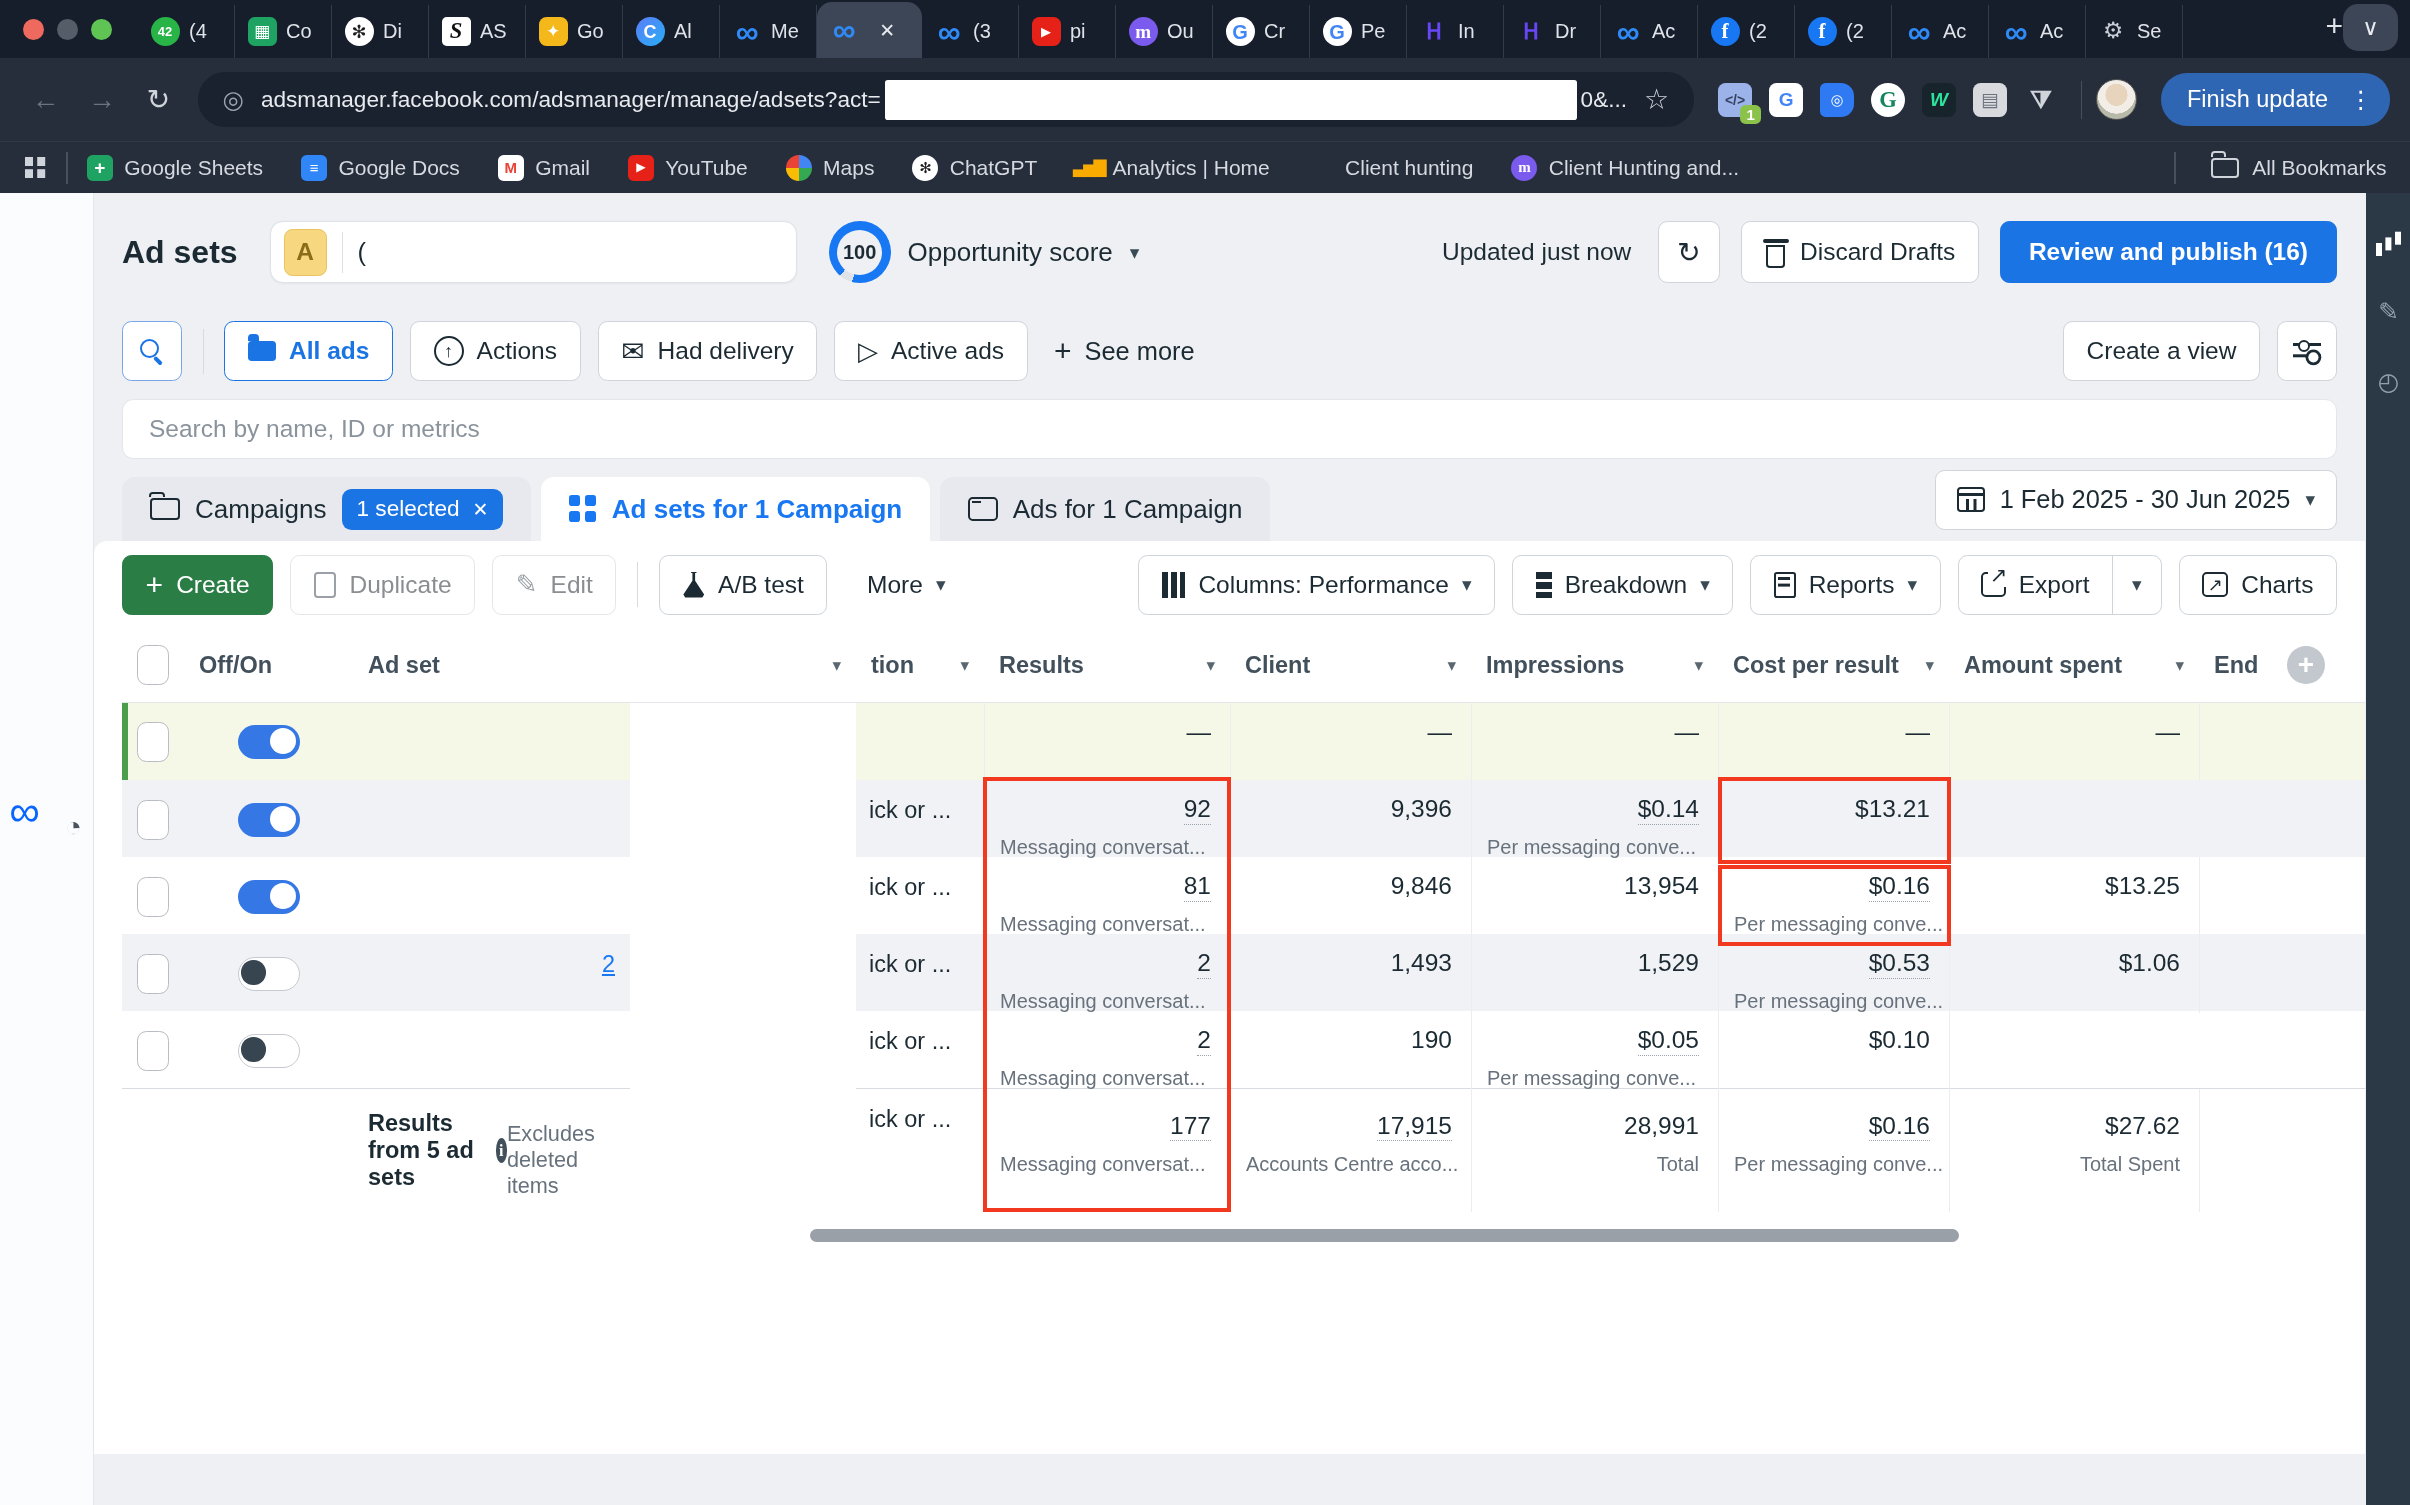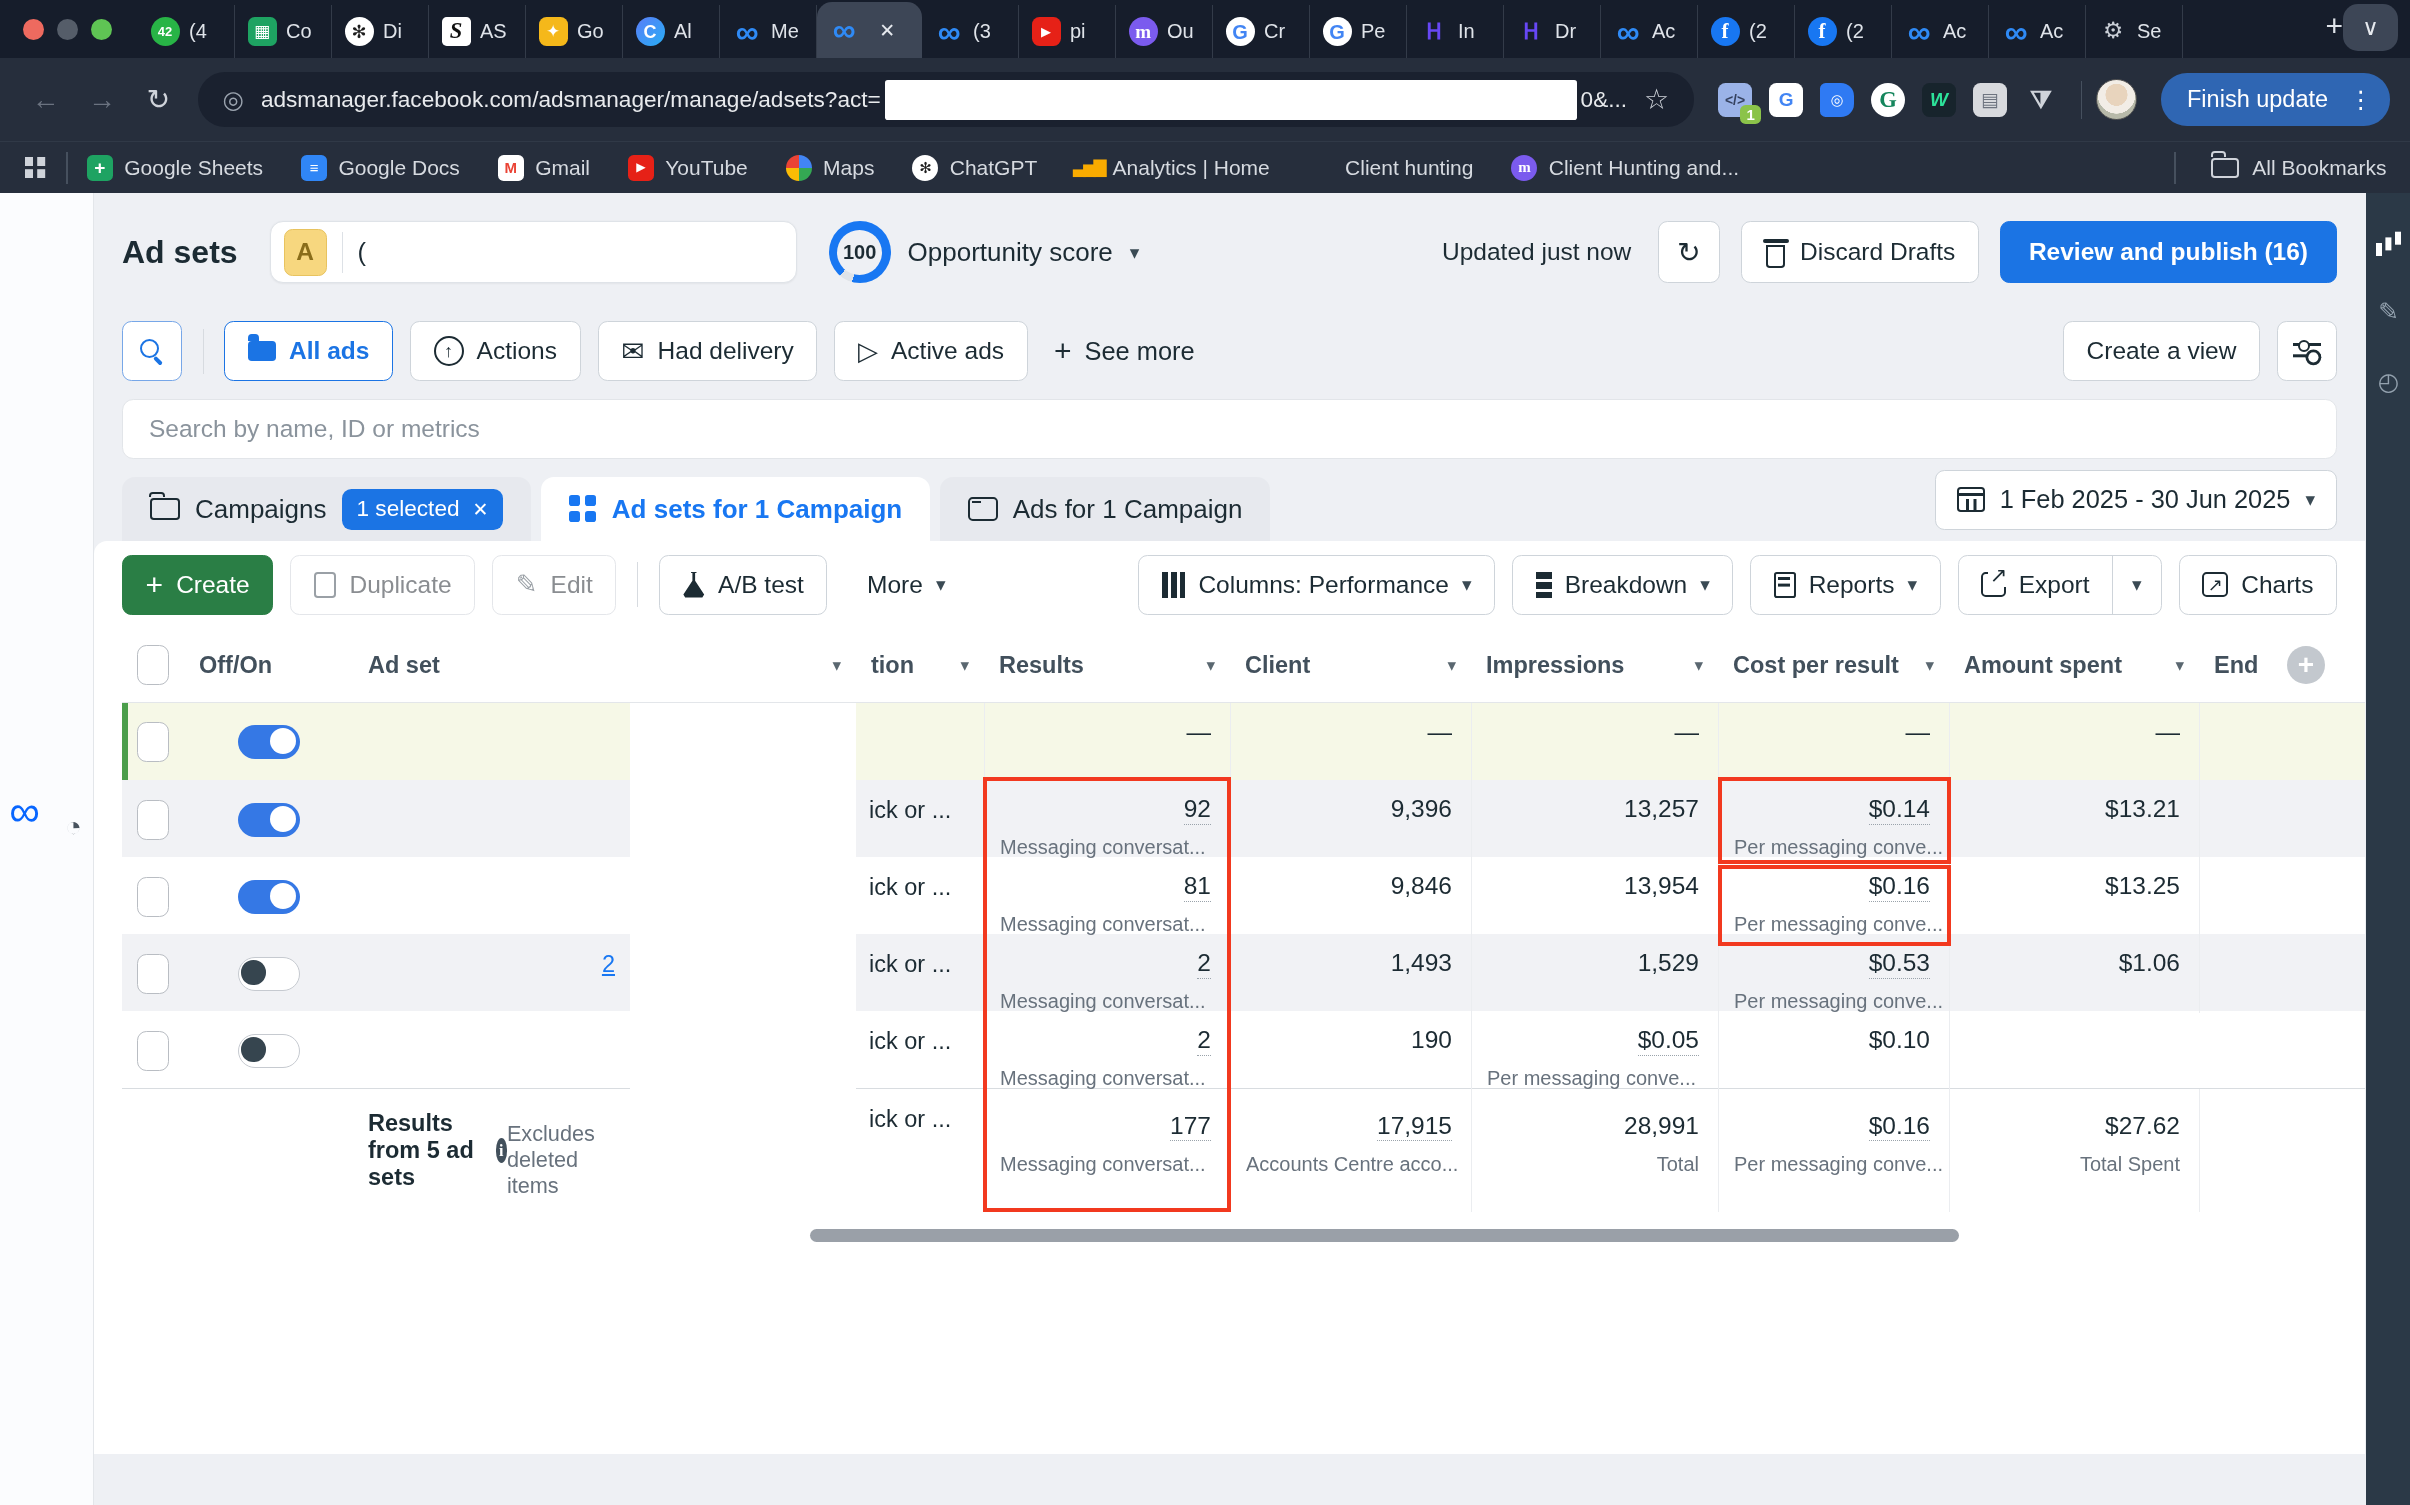--- a/index.html
+++ b/index.html
@@ -766,23 +766,20 @@
             <div class="c-redact"></div>
             <div class="c-attr">ick or ...</div>
             <div class="c-m">
                 <span class="val"><span class="u">92</span></span>
                 <span class="sub">Messaging conversat...</span>
               </div>
             <div class="c-m">
                 <span class="val">9,396</span>
               </div>
             <div class="c-m">
-                <span class="val">13,257</span>
-              </div>
-            <div class="c-m">
                 <span class="val"><span class="u">$0.14</span></span>
                 <span class="sub">Per messaging conve...</span>
               </div>
             <div class="c-m">
                 <span class="val">$13.21</span>
               </div>
             <div class="c-end"></div>
               <div></div>
           </div>
 

